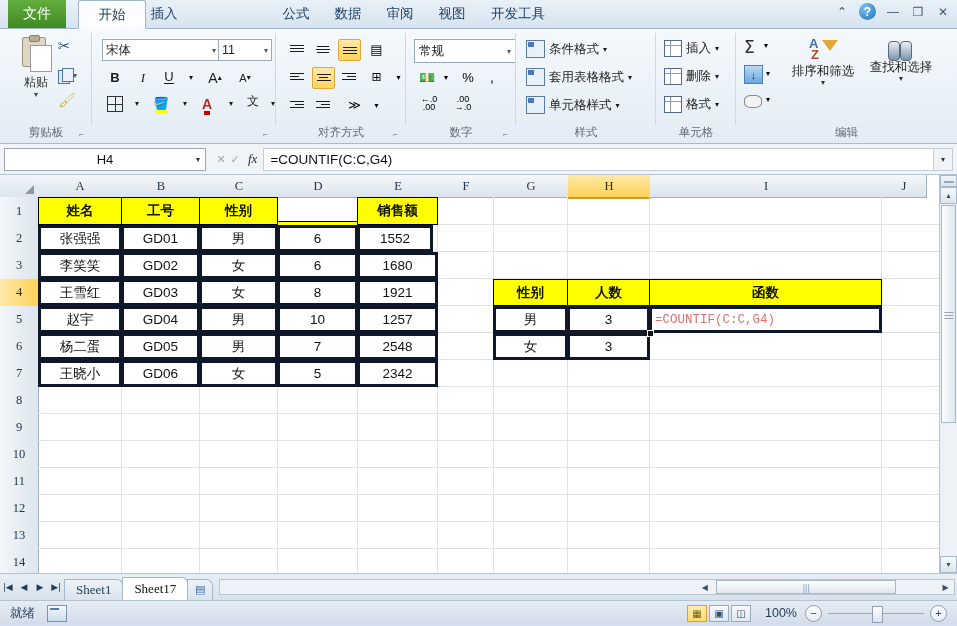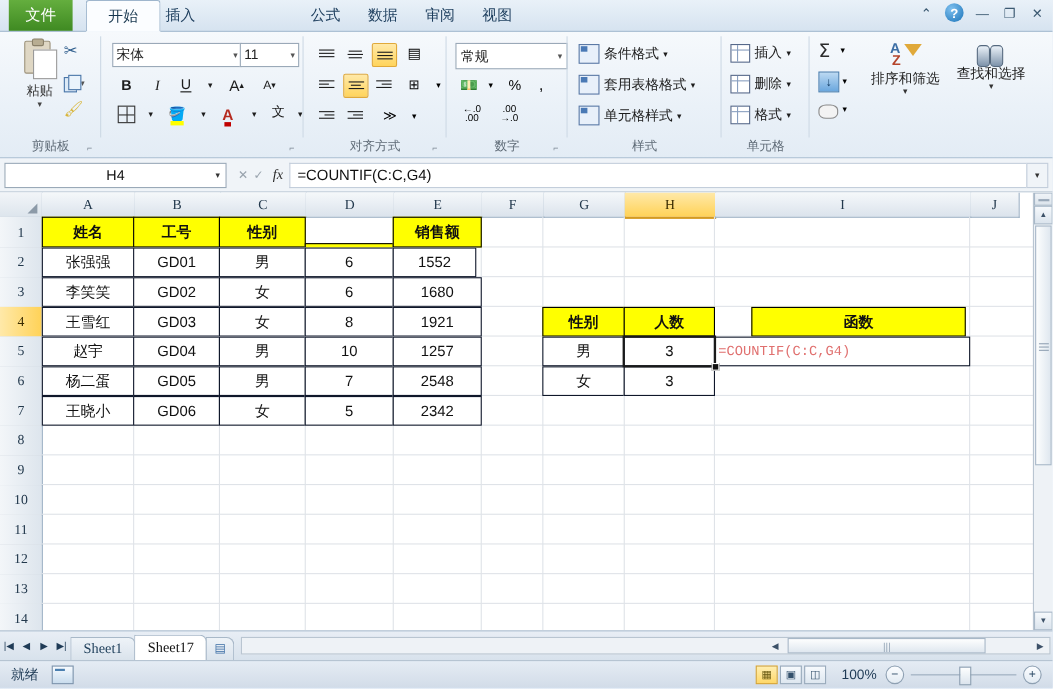--- a/index.html
+++ b/index.html
@@ -150,21 +150,21 @@
           border-right:1px solid #9cb0c4;border-bottom:1px solid #c3ccd6;
           font-size:12.5px;color:#22384c;display:flex;align-items:center;
           justify-content:center;font-family:"Liberation Serif",serif;cursor:pointer;}
   .rowhdr.act{background:linear-gradient(90deg,#ffe9a9,#ffd257);color:#3a2b00;}
   .gline{position:absolute;background:#dfe3e8;}
   .cell{position:absolute;display:flex;align-items:center;box-sizing:border-box;
         font-size:13.5px;color:#111;overflow:hidden;white-space:nowrap;}
   .cell.ctr{justify-content:center;}
   .hdrcell{background:#ffff00;font-weight:bold;border:1px solid #000;
            justify-content:center;font-size:13.5px;}
-  .bcell{border:1px solid #0f172a;background:#fff;}
+  .bcell{border:3px solid #0f172a;background:#fff;}
   .title-cell{color:#b3201c;font-weight:bold;font-size:14px;}
   .fml{color:#e0706f;font-size:12.5px;font-family:"Liberation Mono","DejaVu Sans Mono",monospace;
        padding-left:3px;justify-content:flex-start;}
   .selbox{position:absolute;border:2px solid #1a1a1a;box-sizing:border-box;pointer-events:none;}
   .fillhandle{position:absolute;width:5px;height:5px;background:#111;border:1px solid #fff;}
 
   
   .vsb{position:absolute;right:0;top:0;width:17px;bottom:0;background:#eef2f6;
        border-left:1px solid #b9c5d1;}
   .sbBtn{width:17px;height:17px;background:linear-gradient(#f6f9fc,#dbe4ed);
@@ -225,20 +225,21 @@
 <div class="app">
 
   <div class="tabbar">
     <div class="filetab">文件</div>
     <div class="tab active" style="left:78px;width:48px;">开始</div>
     <div class="tab" style="left:132px;width:46px;">插入</div>
     <div class="tab" style="left:264px;width:46px;">公式</div>
     <div class="tab" style="left:316px;width:46px;">数据</div>
     <div class="tab" style="left:368px;width:46px;">审阅</div>
     <div class="tab" style="left:420px;width:46px;">视图</div>
+    <div class="tab" style="left:472px;width:74px;">开发工具</div>
     <div class="wbtns">
       <div class="wbtn">⌃</div>
       <div class="helpb">?</div>
       <div class="wbtn">—</div>
       <div class="wbtn">❐</div>
       <div class="wbtn">✕</div>
     </div>
   </div>
 
   <div class="ribbon">
@@ -480,20 +481,21 @@
         <div style="font-size:8px;color:#333;">▾</div>
       </div>
       <div class="bigBtn" style="left:128px;top:6px;">
         <div class="binoc">
             <i></i>
             <i></i>
           </div>
         <div class="bigLbl">查找和选择</div>
         <div style="font-size:8px;color:#333;">▾</div>
       </div>
+      <div class="glabel">编辑</div>
     </div>
   </div>
 
   <div class="fbar">
     <div class="namebox">
       <span>H4</span>
       <span class="nbArrow">▾</span>
     </div>
     <div class="fsep"></div>
     <div class="fbtn3">✕</div>
@@ -594,21 +596,21 @@
 
     <div class="cell ctr bcell" style="left:38px;top:185px;width:84px;height:27px;">王晓小</div>
     <div class="cell ctr bcell" style="left:121px;top:185px;width:79px;height:27px;">GD06</div>
     <div class="cell ctr bcell" style="left:199px;top:185px;width:79px;height:27px;">女</div>
     <div class="cell ctr bcell" style="left:277px;top:185px;width:81px;height:27px;">5</div>
     <div class="cell ctr bcell" style="left:357px;top:185px;width:81px;height:27px;">2342</div>
 
 
     <div class="cell ctr hdrcell" style="left:493px;top:104px;width:75px;height:27px;">性别</div>
     <div class="cell ctr hdrcell" style="left:567px;top:104px;width:83px;height:27px;">人数</div>
-    <div class="cell ctr hdrcell" style="left:683px;top:104px;width:195px;height:27px;">函数</div>
+    <div class="cell ctr hdrcell" style="left:649px;top:104px;width:233px;height:27px;">函数</div>
 
     <div class="cell ctr bcell" style="left:493px;top:131px;width:75px;height:27px;">男</div>
     <div class="cell ctr bcell" style="left:567px;top:131px;width:83px;height:27px;">3</div>
     <div class="cell bcell fml" style="left:649px;top:131px;width:233px;height:27px;">=COUNTIF(C:C,G4)</div>
 
     <div class="cell ctr bcell" style="left:493px;top:158px;width:75px;height:27px;">女</div>
     <div class="cell ctr bcell" style="left:567px;top:158px;width:83px;height:27px;">3</div>
 
     <div class="selbox" style="left:566px;top:130px;width:85px;height:29px;"></div>
     <div class="fillhandle" style="left:647px;top:155px;"></div>

